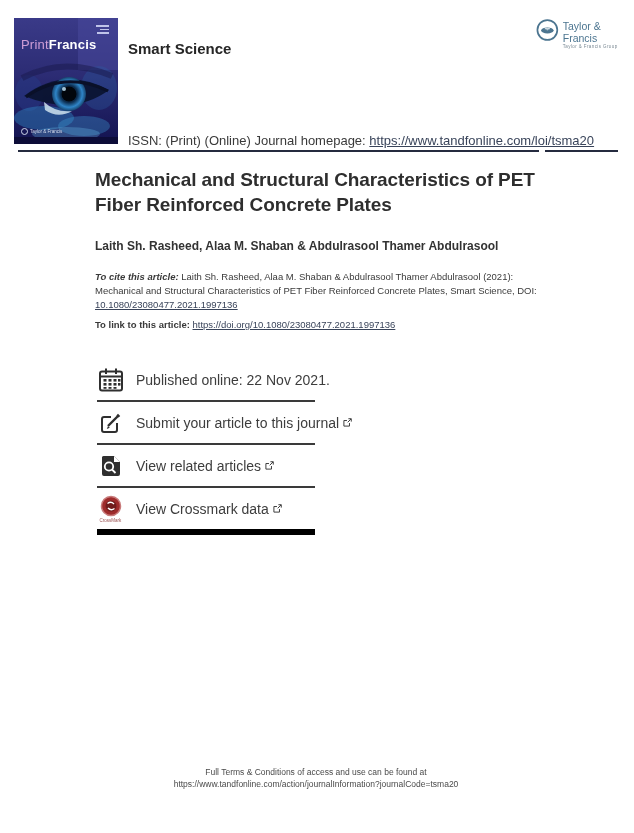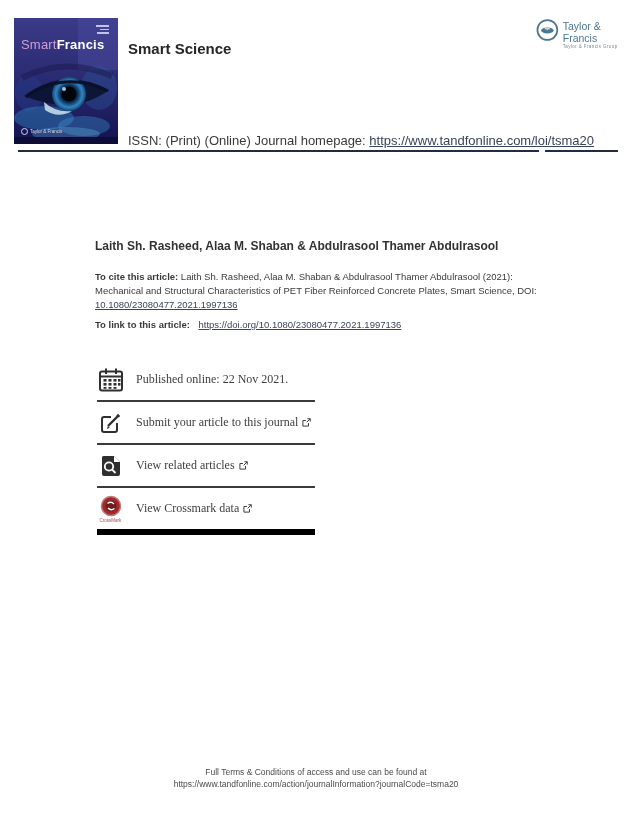--- a/index.html
+++ b/index.html
@@ -30,31 +30,31 @@
   .issn-line{position:absolute;left:128px;top:133px;font-size:13px;color:#3a3a3a;white-space:nowrap;}
   .issn-line a{color:#39445a;text-decoration:underline;}
   .rule{position:absolute;top:150px;height:2px;background:#252b3f;}
   .rule.left{left:18px;width:521px;}
   .rule.right{left:545px;width:73px;}
   
   .title{position:absolute;left:95px;top:167px;width:468px;
     font-size:19px;line-height:25px;font-weight:700;color:#2e2e2e;letter-spacing:-.1px;}
   .authors{position:absolute;left:95px;top:239px;font-size:12px;font-weight:700;color:#333;}
   .cite{position:absolute;left:95px;top:270px;width:452px;font-size:9.5px;line-height:14px;color:#3a3a3a;}
-  .cite .lbl{font-weight:700;}
+  .cite .lbl{font-weight:700;font-style:italic;}
   .cite .doi{color:#39445a;text-decoration:underline;}
   .linkline{position:absolute;left:95px;top:319px;font-size:9.5px;color:#3a3a3a;}
   .linkline .lbl{font-weight:700;}
-  .linkline a{color:#39445a;text-decoration:underline;margin-left:6px;}
+  .linkline a{color:#39445a;text-decoration:underline;}
   
   .actions{position:absolute;left:97px;top:359px;width:218px;}
   .action-row{display:flex;align-items:center;gap:12px;height:41px;border-bottom:2px solid #3a3a3a;}
   .action-row.last{border-bottom:6px solid #000000;}
   .action-icon{width:27px;display:flex;flex-direction:column;align-items:center;flex:0 0 27px;}
-  .action-label{font-size:12px;color:#3d3d3d;display:flex;align-items:center;gap:4px;white-space:nowrap;font-family:Liberation Serif, serif;}
+  .action-label{font-size:14px;color:#3d3d3d;display:flex;align-items:center;gap:4px;white-space:nowrap;}
   .cm-caption{font-size:4.5px;color:#9a5050;margin-top:1px;}
   .ext{flex:0 0 auto;}
   
   .footer{position:absolute;left:0;top:766px;width:632px;text-align:center;
     font-size:8.5px;line-height:12px;color:#4a4a4a;}
 </style>
 </head>
 <body>
 
 <div class="page">
@@ -83,21 +83,21 @@
       <ellipse cx="52" cy="116" rx="34" ry="7" fill="#6cc0ea" opacity="0.3"></ellipse>
       <path d="M10 78 Q 50 48 95 72 Q 60 98 10 78 Z" fill="#0a1430" opacity="0.92"></path>
       <circle cx="55" cy="76" r="17" fill="url(#ciris)"></circle>
       <circle cx="55" cy="76" r="7.5" fill="#02060c"></circle>
       <circle cx="50" cy="71" r="2" fill="#bfe2f2" opacity="0.85"></circle>
       <path d="M30 84 Q 42 95 58 93 Q 44 101 31 92 Z" fill="#cfe3ee" opacity="0.85"></path>
       <path d="M12 79 Q 50 52 94 73" stroke="#0a1028" stroke-width="3" fill="none"></path>
       <path d="M8 60 Q 50 38 98 58" stroke="#1b1b50" stroke-width="6" fill="none" opacity="0.55"></path>
       <rect y="119" width="104" height="7" fill="#0d0d38"></rect>
     </svg>
-    <div class="cover-brand"><span class="smart">Smart</span><span class="science">Francis</span></div>
+    <div class="cover-brand"><span class="smart">Print</span><span class="science">Francis</span></div>
     <div class="cover-lines">
         <i></i>
         <i></i>
         <i></i>
       </div>
     <div class="cover-pub">
       <span class="dot"></span>
       <span>Taylor &amp; Francis</span>
     </div>
   </div>
@@ -118,20 +118,21 @@
   </div>
 
   <div class="issn-line">
     <span>ISSN: (Print) (Online) Journal homepage:</span>
     <a href="#">https://www.tandfonline.com/loi/tsma20</a>
   </div>
 
   <div class="rule left"></div>
   <div class="rule right"></div>
 
+  <div class="title">Mechanical and Structural Characteristics of PET Fiber Reinforced Concrete Plates</div>
   <div class="authors">Laith Sh. Rasheed, Alaa M. Shaban &amp; Abdulrasool Thamer Abdulrasool</div>
 
   <div class="cite">
     <span class="lbl">To cite this article:</span><span> Laith Sh. Rasheed, Alaa M. Shaban &amp; Abdulrasool Thamer Abdulrasool (2021): Mechanical and Structural Characteristics of PET Fiber Reinforced Concrete Plates, Smart Science, DOI: </span><span class="doi">10.1080/23080477.2021.1997136</span>
   </div>
 
   <div class="linkline">
     <span class="lbl">To link to this article:</span>
     <a href="#">https://doi.org/10.1080/23080477.2021.1997136</a>
   </div>

